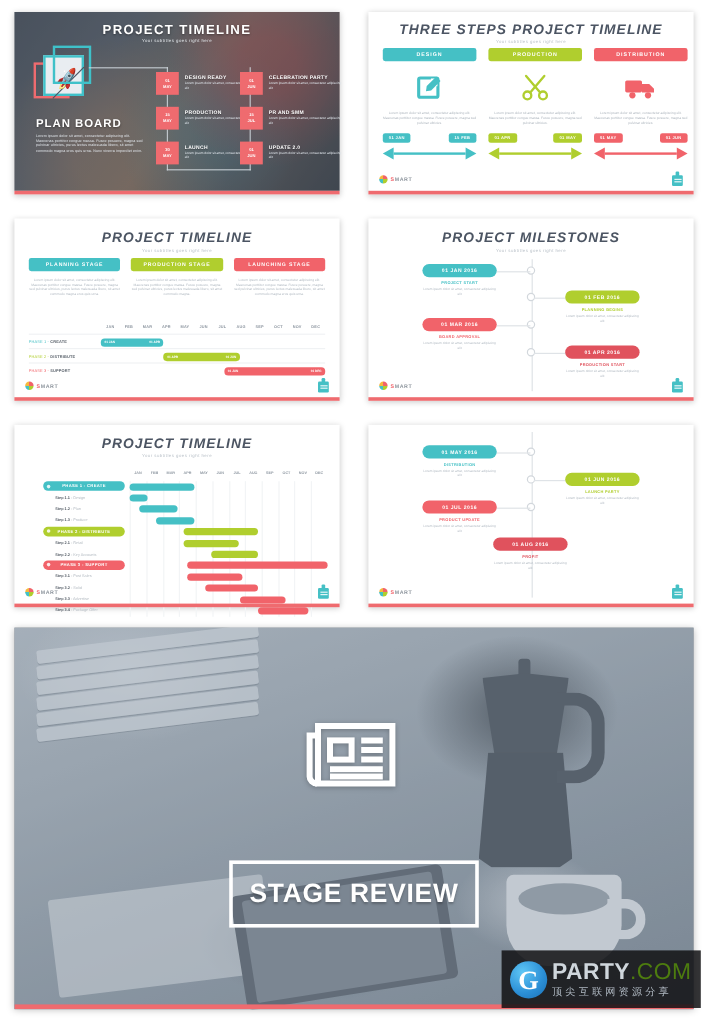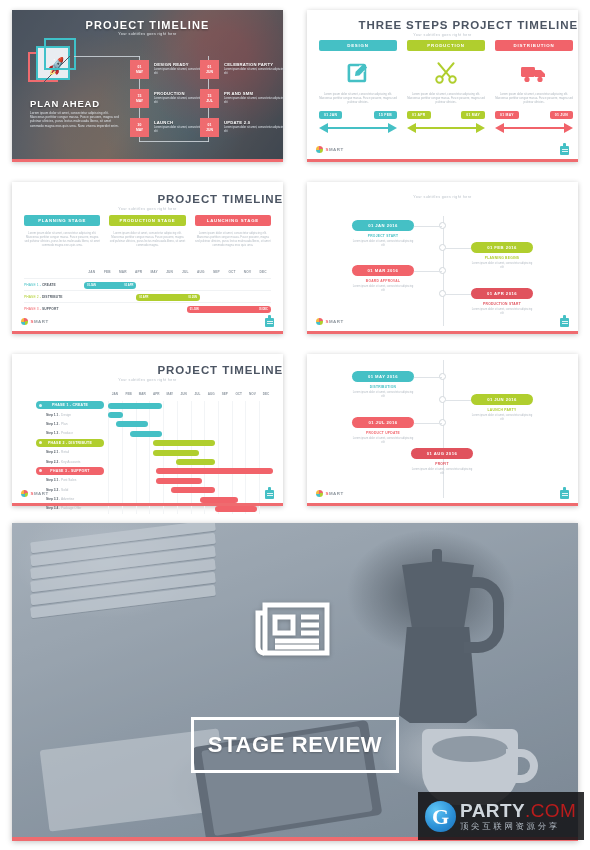--- a/index.html
+++ b/index.html
@@ -13,21 +13,21 @@
     box-shadow:0 1px 5px rgba(0,0,0,.22);
   }
   .slide .redbar { position:absolute; left:0; right:0; bottom:0; height:3px; background:#ef6b6f; }
   .slide.s1 { left:12px;  top:10px; }
   .slide.s2 { left:307px; top:10px; }
   .slide.s3 { left:12px;  top:182px; }
   .slide.s4 { left:307px; top:182px; }
   .slide.s5 { left:12px;  top:354px; }
   .slide.s6 { left:307px; top:354px; }
 
-  .stitle { text-align:right; font-size:11.5px; letter-spacing:.9px; color:#4c5563; font-weight:bold; }
+  .stitle { text-align:center; font-size:11.5px; letter-spacing:.9px; color:#4c5563; font-weight:bold;font-style:italic; }
   .ssub { text-align:center; font-size:3.6px; letter-spacing:.4px; color:#b9c0c8; margin-top:2px; }
 
   
   .s1 .photo {
     position:absolute; inset:0 0 3px 0; overflow:hidden;
     background:
       radial-gradient(circle at 78% 30%, rgba(230,90,90,.42) 0 10%, transparent 36%),
       radial-gradient(circle at 60% 68%, rgba(90,150,170,.38) 0 12%, transparent 40%),
       radial-gradient(circle at 30% 80%, rgba(215,160,120,.35) 0 14%, transparent 44%),
       linear-gradient(125deg,#5d6670 0%,#6e7680 28%,#8a8279 52%,#6d6a6b 74%,#4e555d 100%);
@@ -193,21 +193,21 @@
   .hero .redbar2 { position:absolute; left:0; right:0; bottom:0; height:4px; background:#ef6b6f; }
 
   .wm { position:absolute; right:6px; bottom:10px; width:166px; height:48px;
         background:rgba(18,18,20,.86); display:flex; align-items:center; gap:4px; padding-left:7px; }
   .wm .gball { width:31px; height:31px; border-radius:50%;
         background:radial-gradient(circle at 34% 30%, #5fc6f5 0%, #2b8fd6 58%, #1a6fb5 100%);
         color:#fff; font-weight:bold; font-size:22px; line-height:31px; text-align:center;
         font-family:"Liberation Serif", serif; }
   .wm .wtx { display:flex; flex-direction:column; }
   .wm .w1 { font-size:19px; font-weight:bold; color:#cfd6dc; letter-spacing:.4px; line-height:20px; }
-  .wm .w1 em { font-style:normal; color:#b91c1c; font-weight:normal; }
+  .wm .w1 em { font-style:normal; color:#4d7c0f; font-weight:normal; }
   .wm .w2 { font-size:8.5px; color:#aeb7c0; letter-spacing:2.6px; line-height:11px; }
 </style>
 </head>
 <body>
 
 <div class="page">
 
   <div class="grid">
 
     <div class="slide s1">
@@ -267,21 +267,21 @@
         <div class="ev-t" style="left:212px;top:81px;">PR AND SMM</div>
         <div class="ev-d" style="left:212px;top:87px;">Lorem ipsum dolor sit amet, consectetur adipiscing elit</div>
 
         <div class="node" style="left:188px;top:108px;">
           <span>01</span>
           <span>JUN</span>
         </div>
         <div class="ev-t" style="left:212px;top:110px;">UPDATE 2.0</div>
         <div class="ev-d" style="left:212px;top:116px;">Lorem ipsum dolor sit amet, consectetur adipiscing elit</div>
 
-        <div class="plan">PLAN AHEAD</div>
+        <div class="plan">PLAN BOARD</div>
         <div class="plantxt">Lorem ipsum dolor sit amet, consectetur adipiscing elit. Maecenas porttitor congue massa. Fusce posuere, magna sed pulvinar ultricies, purus lectus malesuada libero, sit amet commodo magna eros quis urna. Nunc viverra imperdiet enim.</div>
       </div>
       <div class="redbar"></div>
     </div>
 
     <div class="slide s2">
       <div style="padding-top:9px;">
         <div class="stitle">THREE STEPS PROJECT TIMELINE</div>
         <div class="ssub">Your subtitles goes right here</div>
       </div>
@@ -447,20 +447,21 @@
         <span class="cap2"></span>
           <span class="bx"></span>
         <span class="ln" style="top:6px"></span>
           <span class="ln" style="top:8px"></span>
       </div>
       <div class="redbar"></div>
     </div>
 
     <div class="slide s4">
       <div style="padding-top:11px;">
+        <div class="stitle">PROJECT MILESTONES</div>
         <div class="ssub">Your subtitles goes right here</div>
       </div>
       <div class="ms">
         <div class="spine" style="top:34px;bottom:8px;"></div>
 
         <div class="dot" style="top:40px"></div>
         <div class="leg" style="left:107px;width:28px;top:43.5px"></div>
         <div class="pill" style="left:45px;top:38px;background:#45c0c5">01 JAN 2016</div>
         <div class="cap" style="left:45px;top:52px;color:#45c0c5">PROJECT START</div>
         <div class="dsc" style="left:45px;top:58px;">Lorem ipsum dolor sit amet, consectetur adipiscing elit</div>

